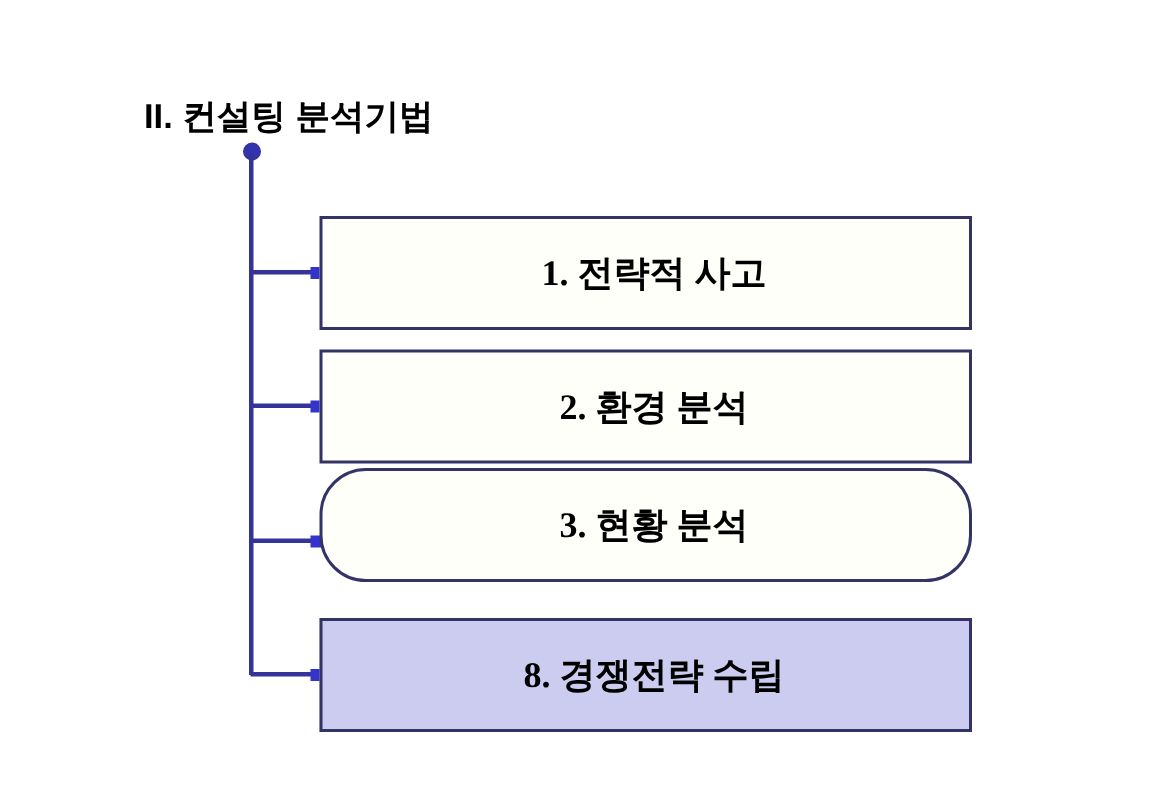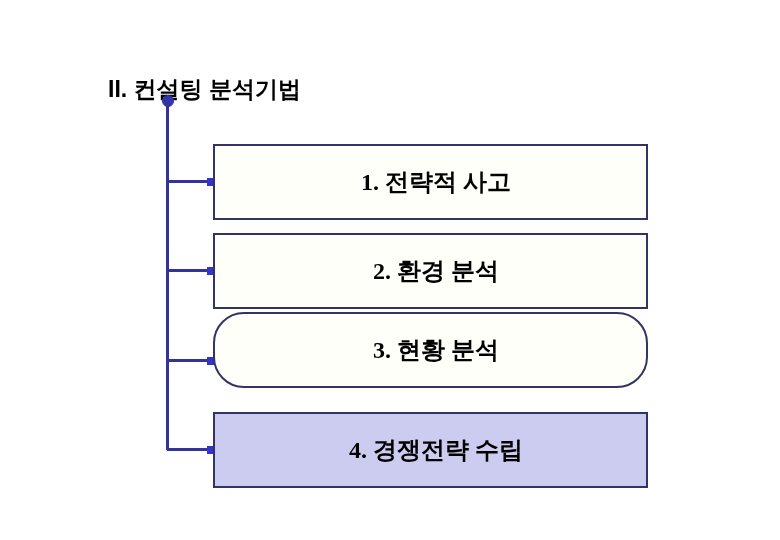--- a/index.html
+++ b/index.html
@@ -12,21 +12,21 @@
     width: 780px;
     height: 540px;
     background: var(--background, #ffffff);
     overflow: hidden;
     font-family: "Liberation Sans", "DejaVu Sans", sans-serif;
   }
   .title {
     position: absolute;
     left: 96px;
     top: 64px;
-    margin: 12px;
+    margin: 0;
     font-size: 23px;
     line-height: 26px;
     font-weight: bold;
     color: var(--title-color, #000000);
     font-family: "Liberation Sans", "DejaVu Sans", sans-serif;
     white-space: nowrap;
   }
   .anchor-dot {
     position: absolute;
     left: 162px;
@@ -122,16 +122,16 @@
 
   <div class="box r2">
     <span class="box-label">2. 환경 분석</span>
   </div>
 
   <div class="box r3">
     <span class="box-label">3. 현황 분석</span>
   </div>
 
   <div class="box r4 highlight">
-    <span class="box-label">4. 경쟁전략 수립</span>
+    <span class="box-label">8. 경쟁전략 수립</span>
   </div>
 
 </div>
 
 </body></html>

